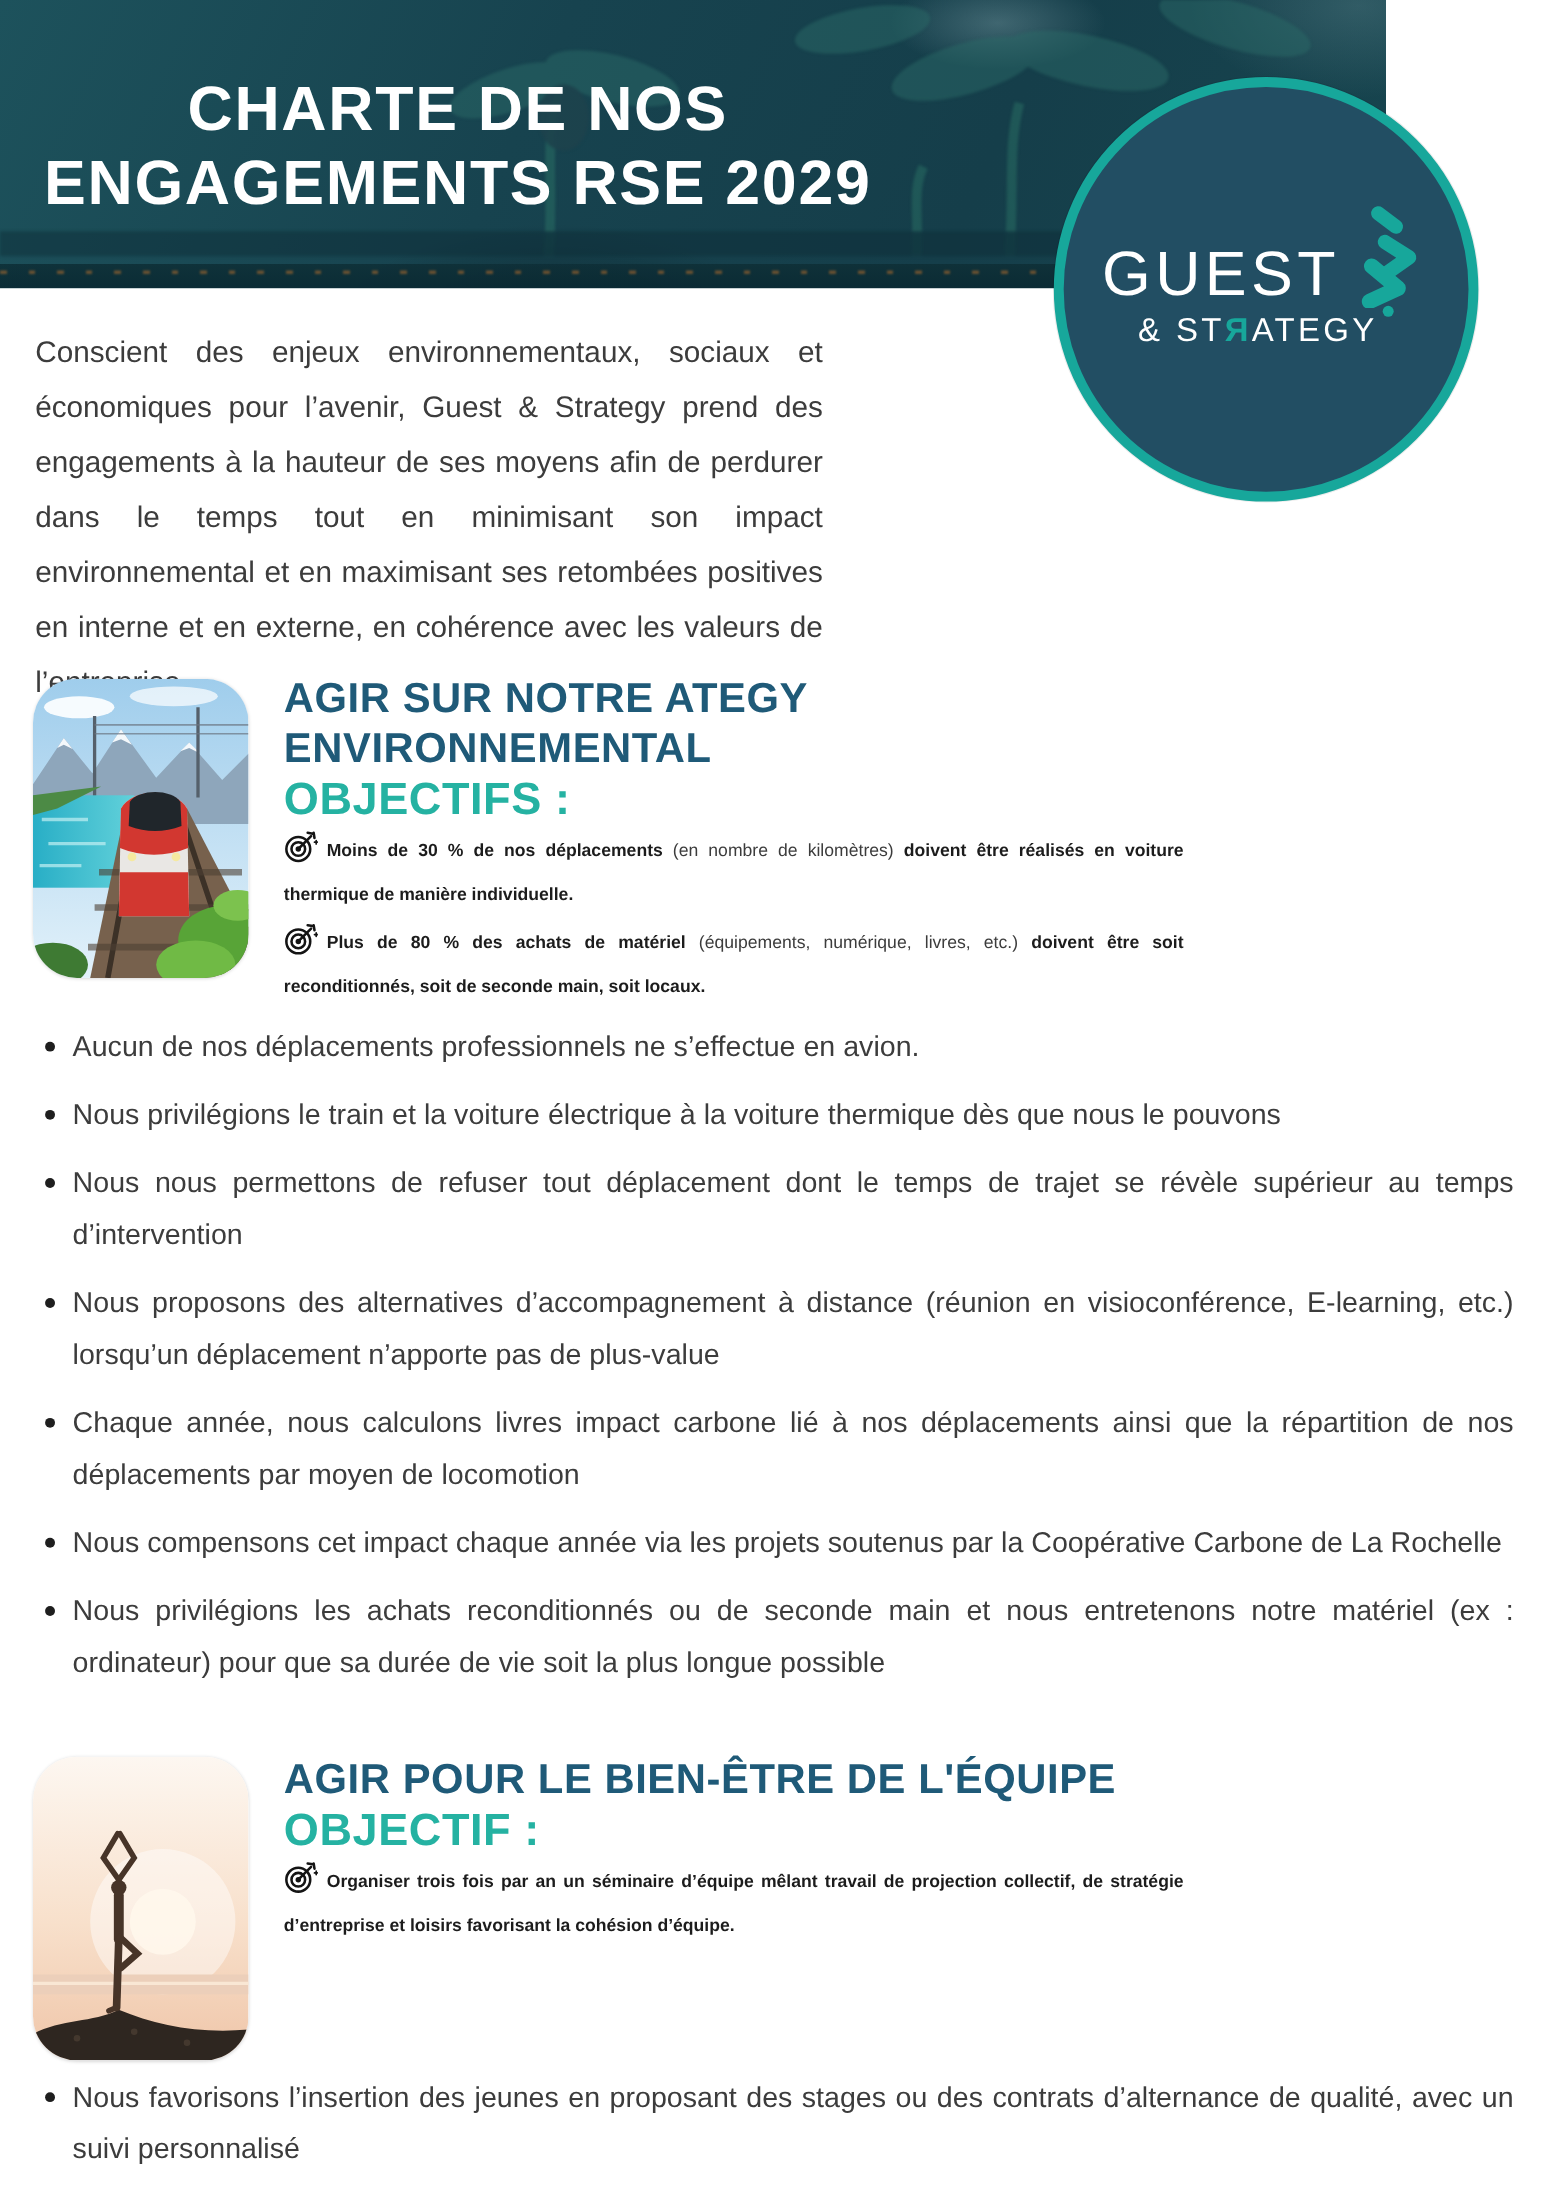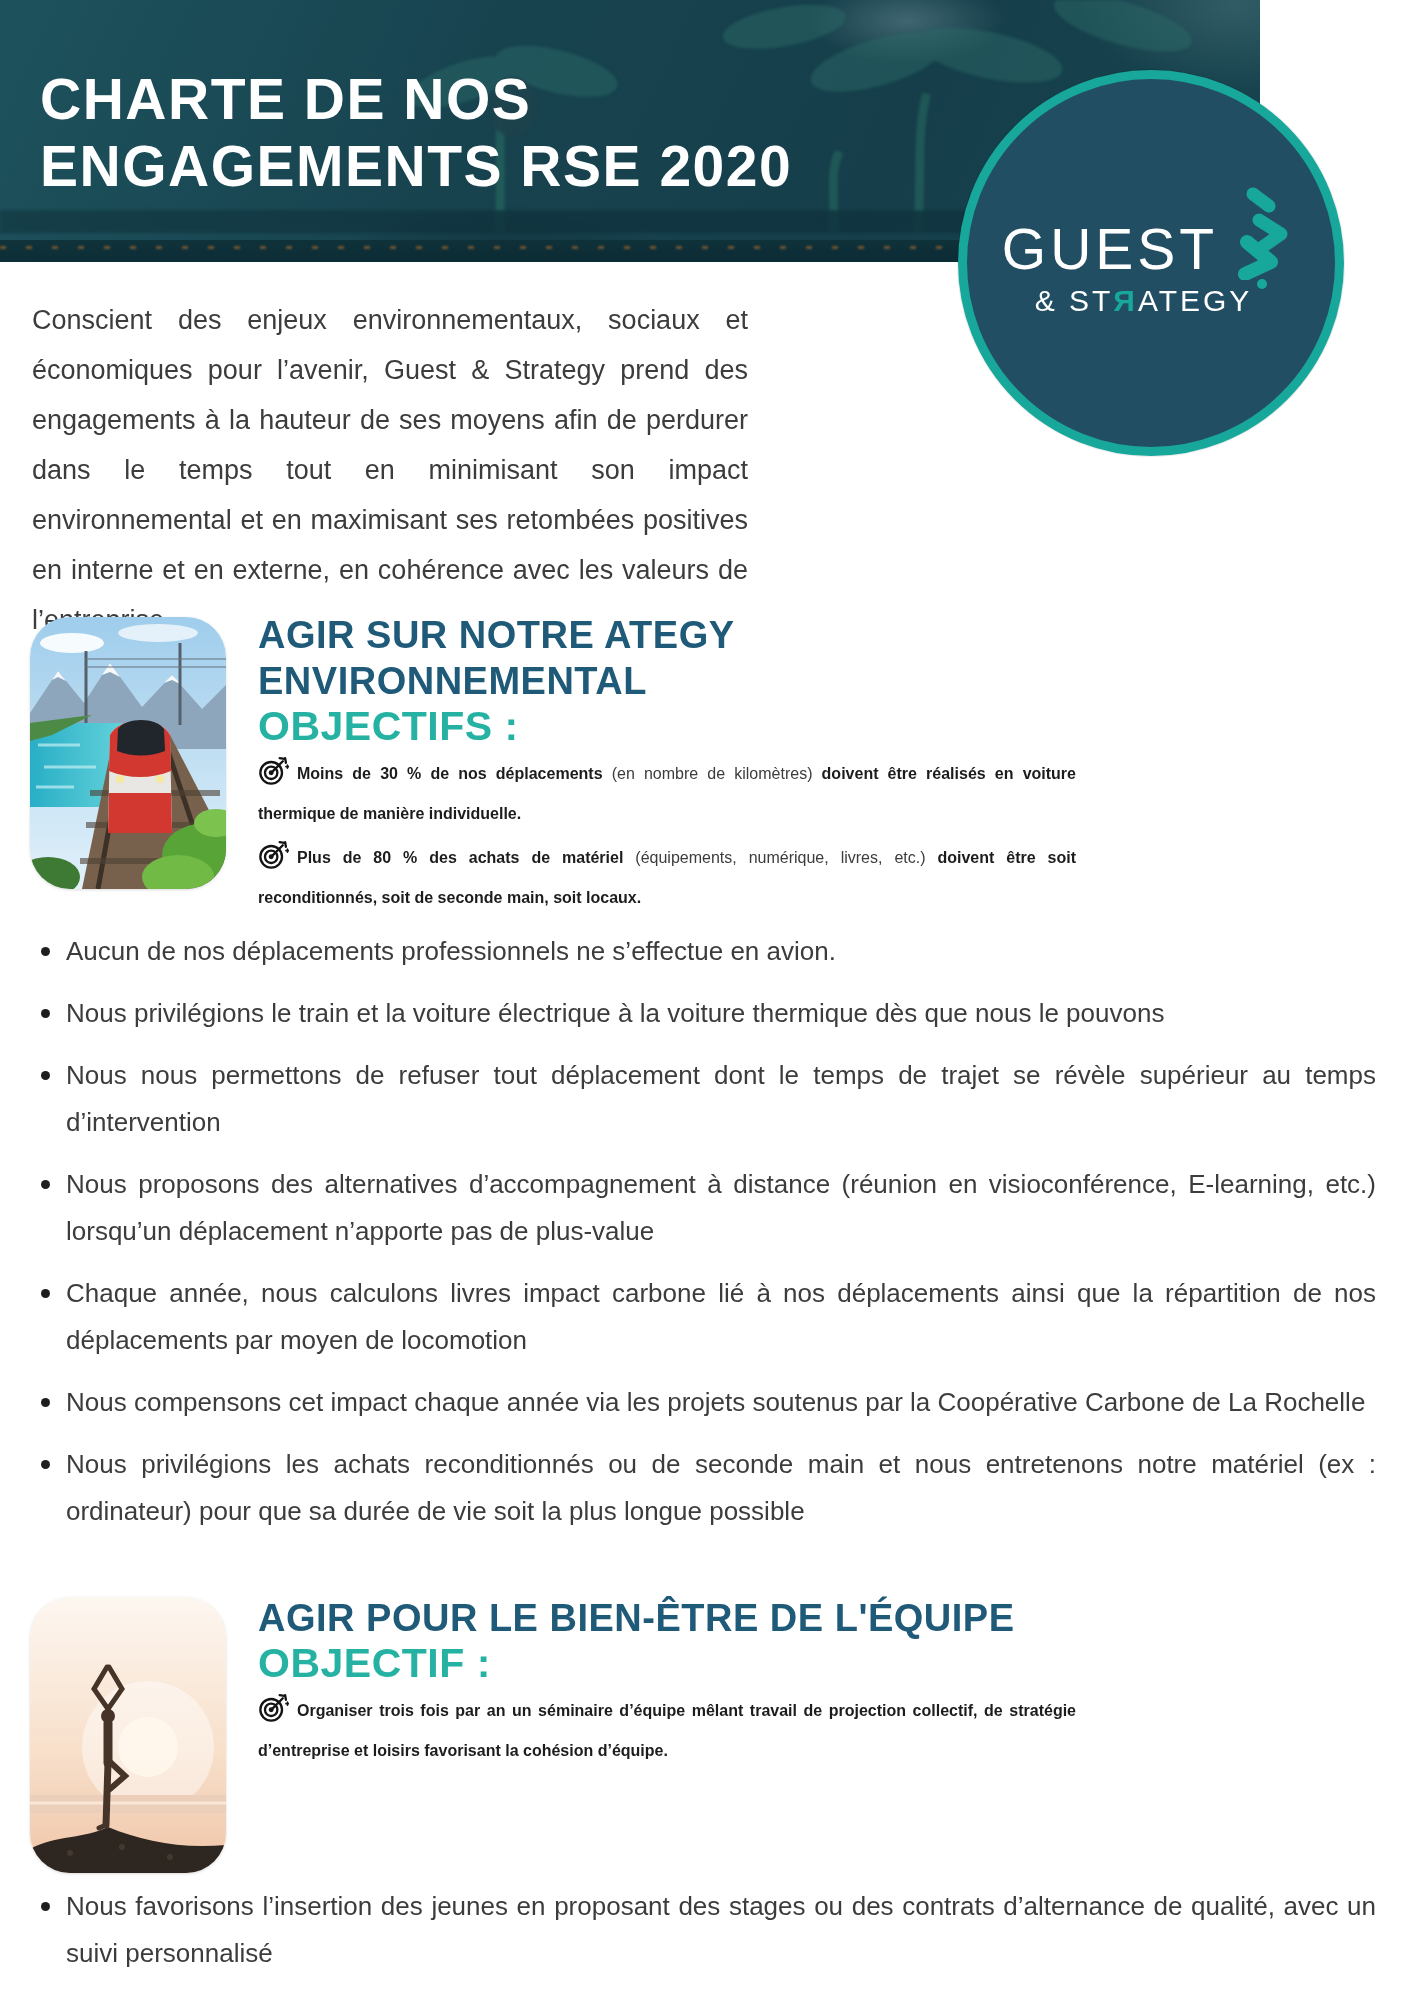--- a/index.html
+++ b/index.html
@@ -12,21 +12,21 @@
     --ink:#3c3c3c;
     --ink-bold:#1c1c1c;
   }
   *{box-sizing:border-box;}
   html,body{margin:0;padding:0;background:#ffffff;}
   body{font-family:"Liberation Sans","DejaVu Sans",sans-serif;color:var(--ink);}
   .page{position:relative;width:1414px;height:2000px;background:#fff;overflow:hidden;}
 
   
   .banner{position:absolute;left:0;top:0;width:1260px;height:262px;overflow:hidden;
-    background:linear-gradient(115deg,#1d525c 0%,#17434f 38%,#153e4a 70%,#17454f 100%);}
+    background:linear-gradient(115deg,#1d525c 0%,#17434f 38%,#153e4a 70%,#17454f 100%);text-align:center;}
   .banner::before{content:"";position:absolute;inset:0;
     background:
       radial-gradient(140px 60px at 72% 8%, rgba(190,220,225,.25), transparent 70%),
       radial-gradient(220px 120px at 98% 2%, rgba(170,205,210,.18), transparent 70%),
       radial-gradient(300px 160px at 40% 120%, rgba(0,0,0,.35), transparent 70%);}
   .banner-soil{position:absolute;left:0;bottom:0;width:100%;height:22px;
     background:linear-gradient(#0f3038,#0b2a33);opacity:.9;}
   .banner-soil::after{content:"";position:absolute;left:0;top:6px;width:100%;height:3px;
     background:repeating-linear-gradient(90deg,rgba(210,120,40,.55) 0 6px,transparent 6px 26px);filter:blur(1px);}
   .sprouts{position:absolute;inset:0;opacity:.55;filter:blur(1.5px);}
@@ -96,21 +96,21 @@
         <ellipse cx="1110" cy="62" rx="84" ry="26" transform="rotate(12 1110 62)"></ellipse>
         <ellipse cx="880" cy="30" rx="70" ry="22" transform="rotate(-10 880 30)"></ellipse>
         <ellipse cx="1260" cy="26" rx="80" ry="24" transform="rotate(16 1260 26)"></ellipse>
       </g>
       <ellipse cx="575" cy="120" rx="26" ry="34" fill="#23424b" opacity=".9"></ellipse>
       <rect x="0" y="236" width="1414" height="26" fill="#0d2d36" opacity=".85"></rect>
     </svg>
     <div class="banner-soil"></div>
     <h1 class="banner-title">
       <div>CHARTE DE NOS</div>
-      <div>ENGAGEMENTS RSE 2020</div>
+      <div>ENGAGEMENTS RSE 2029</div>
     </h1>
   </header>
 
   <div class="logo">
     <div class="logo-row">
       <span class="logo-name">GUEST</span>
       <svg class="logo-arrow" viewBox="0 0 70 96">
         <g stroke="#17a79b" fill="none" stroke-linecap="round" stroke-linejoin="round">
           <path d="M30 10 L46 22" stroke-width="13"></path>
           <path d="M36 36 L58 50 L38 64" stroke-width="13"></path>

